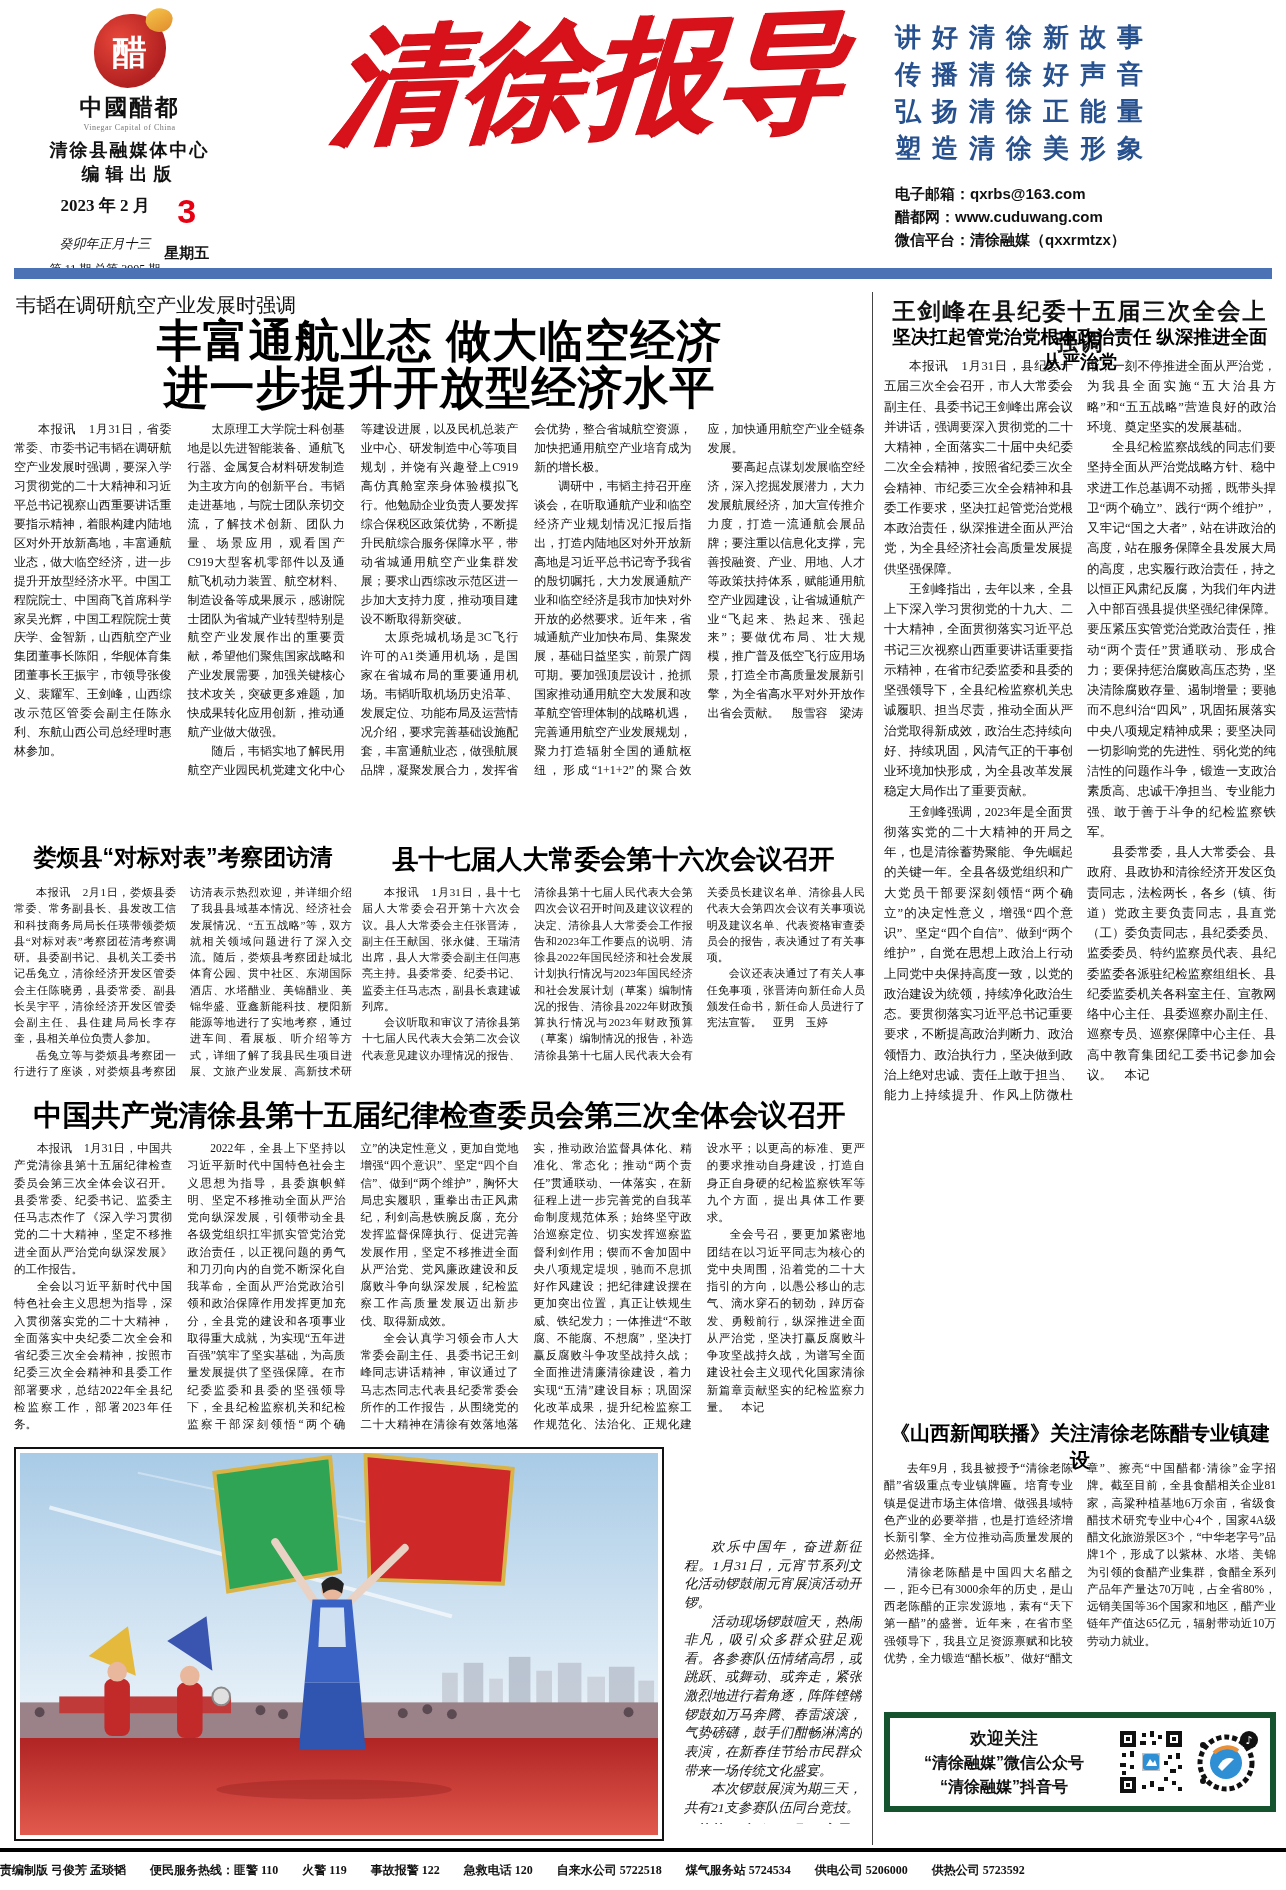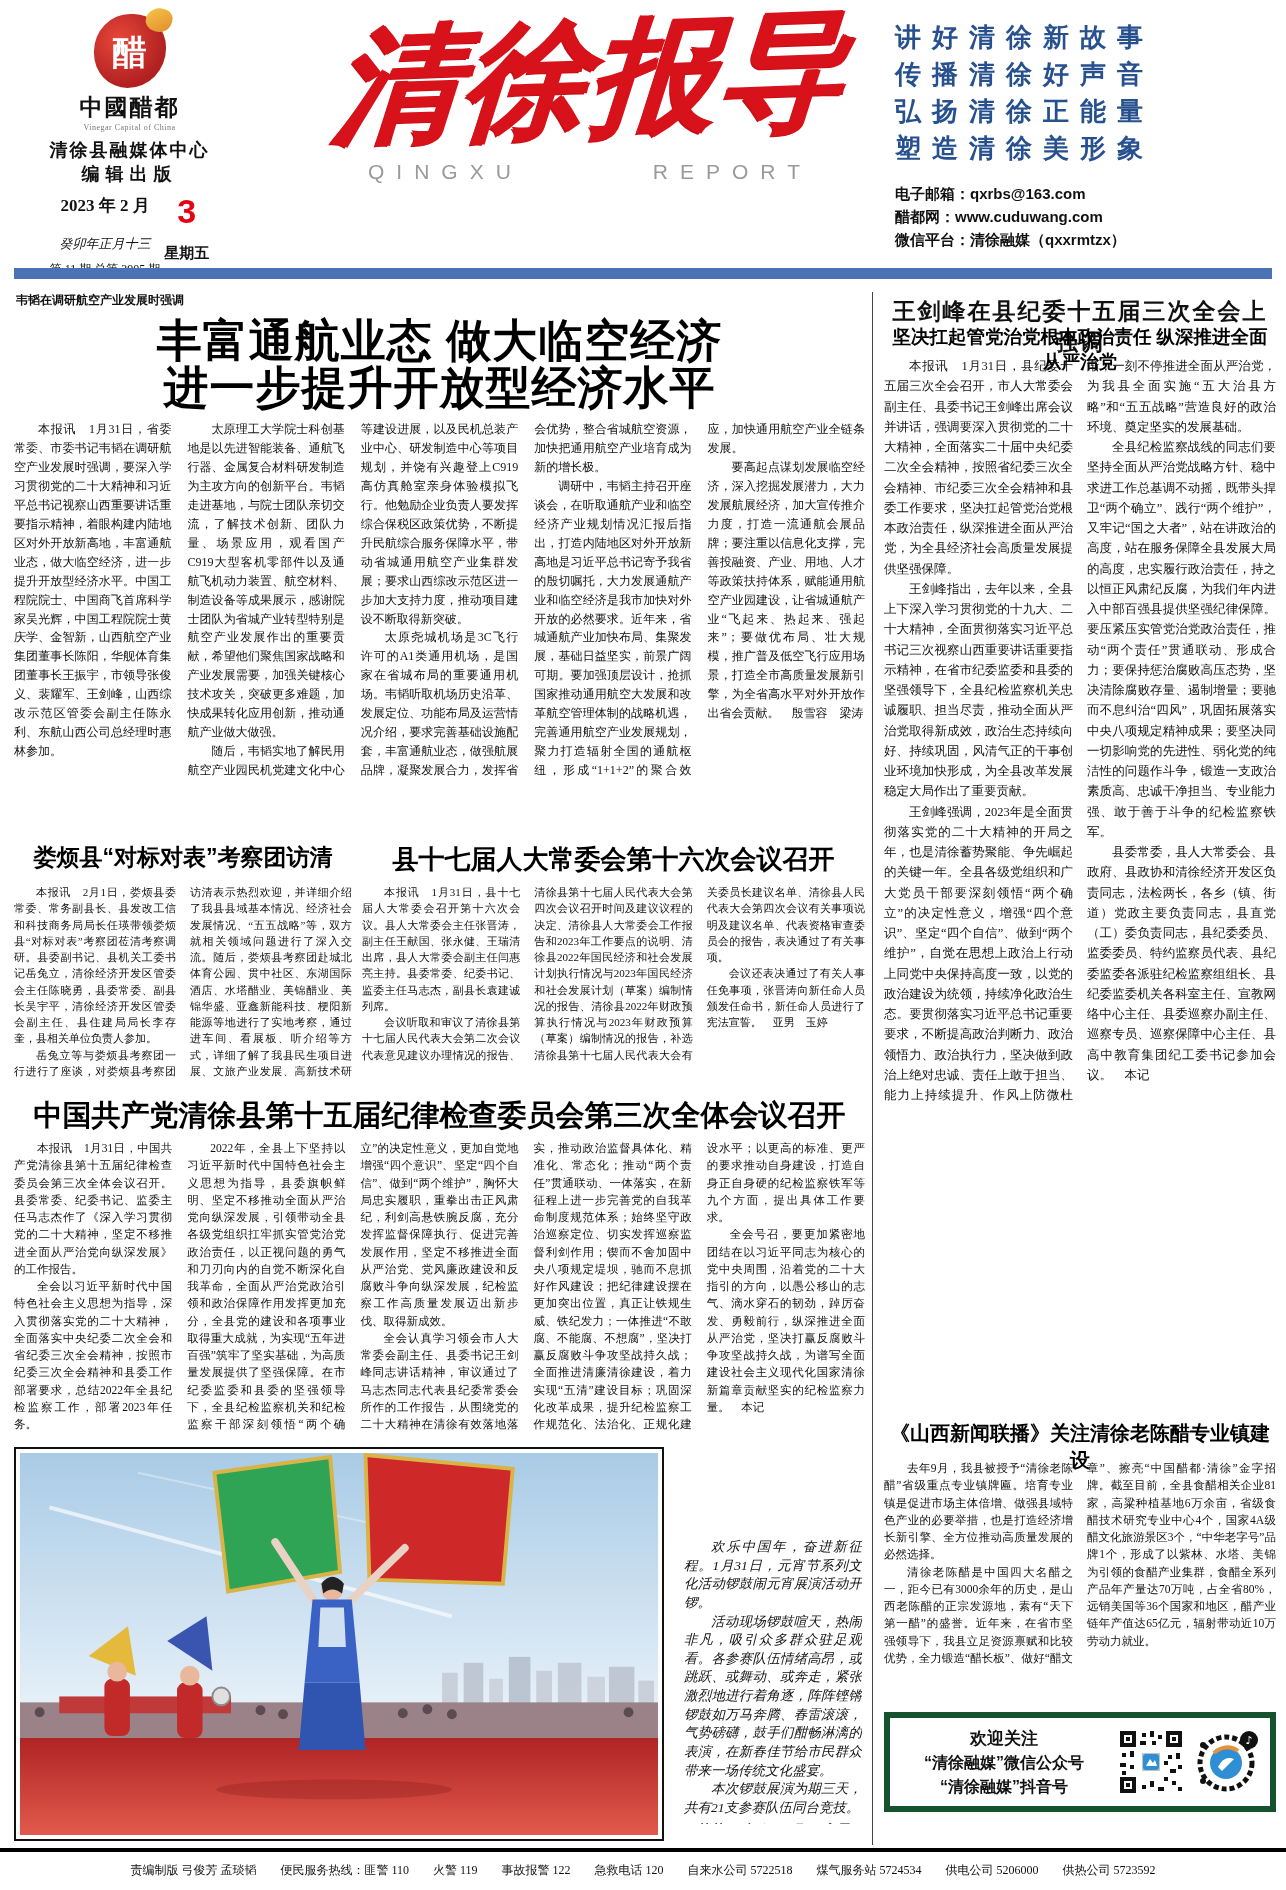--- a/index.html
+++ b/index.html
@@ -38,21 +38,21 @@
 
   .mast-right{left:895px;top:20px;width:380px;}
   .slogans div{color:#27508e;font-size:26px;font-weight:bold;letter-spacing:11px;line-height:1.42;white-space:nowrap;}
   .contacts{margin-top:14px;}
   .contacts .bind-item{display:block;font-size:15px;font-weight:bold;line-height:1.55;
                        font-family:"Liberation Sans",sans-serif;}
 
   .blue-bar{left:14px;top:268px;width:1258px;height:11px;background:#4a72b4;}
 
   
-  .kicker{font-size:12px;font-weight:bold;}
+  .kicker{font-size:20px;font-weight:normal;}
   .bigline{font-family:"Liberation Sans","DejaVu Sans",sans-serif;font-weight:900;color:#000;}
   .body-cols{font-size:12px;line-height:1.58;text-align:justify;overflow:hidden;}
   .body-cols p{margin:0;text-indent:2em;}
 
   
   .avi-kicker{left:16px;top:292px;}
   .avi-h{left:14px;top:318px;width:851px;text-align:center;font-size:45px;line-height:1.04;letter-spacing:1px;}
   .avi-body{left:14px;top:420px;width:851px;height:412px;column-count:5;column-gap:16px;}
 
   
@@ -93,22 +93,22 @@
   
   .welcome{left:884px;top:1712px;width:392px;height:100px;border:6px solid #14532d;box-sizing:border-box;
            display:flex;align-items:center;padding:0 10px;gap:10px;}
   .welcome-text{flex:1;text-align:center;font-family:"Liberation Sans",sans-serif;font-weight:bold;}
   .welcome-text .l1{font-size:17px;}
   .welcome-text .l2,.welcome-text .l3{font-size:16px;margin-top:3px;white-space:nowrap;}
   .qr{width:66px;height:66px;flex:0 0 auto;}
 
   
   .foot-rule{left:0;top:1848px;width:1286px;height:4px;background:#000;}
-  .foot-row{left:0;top:1862px;width:1286px;display:flex;justify-content:center;gap:24px;
-            font-size:12px;font-weight:normal;white-space:nowrap;}
+  .foot-row{left:0;top:1862px;width:1286px;display:flex;gap:24px;
+            font-size:12px;font-weight:bold;white-space:nowrap;}
 </style>
 </head>
 <body>
 
 <div class="page">
 
   <div class="abs mast-left">
     <div class="logo-blob">
       <div class="logo-leaf"></div>
       <div class="logo-char">醋</div>
@@ -125,24 +125,20 @@
       </div>
       <div class="mg-right">
         <div class="page-no">3</div>
         <div class="weekday">星期五</div>
       </div>
     </div>
   </div>
 
   <div class="abs mast-title">
     <div class="title-cn">清徐报导</div>
-    <div class="title-en">
-      <span>QINGXU</span>
-      <span>REPORT</span>
-    </div>
   </div>
 
   <div class="abs mast-right">
     <div class="slogans">
       <div>讲好清徐新故事</div>
       <div>传播清徐好声音</div>
       <div>弘扬清徐正能量</div>
       <div>塑造清徐美形象</div>
     </div>
     <div class="contacts">

